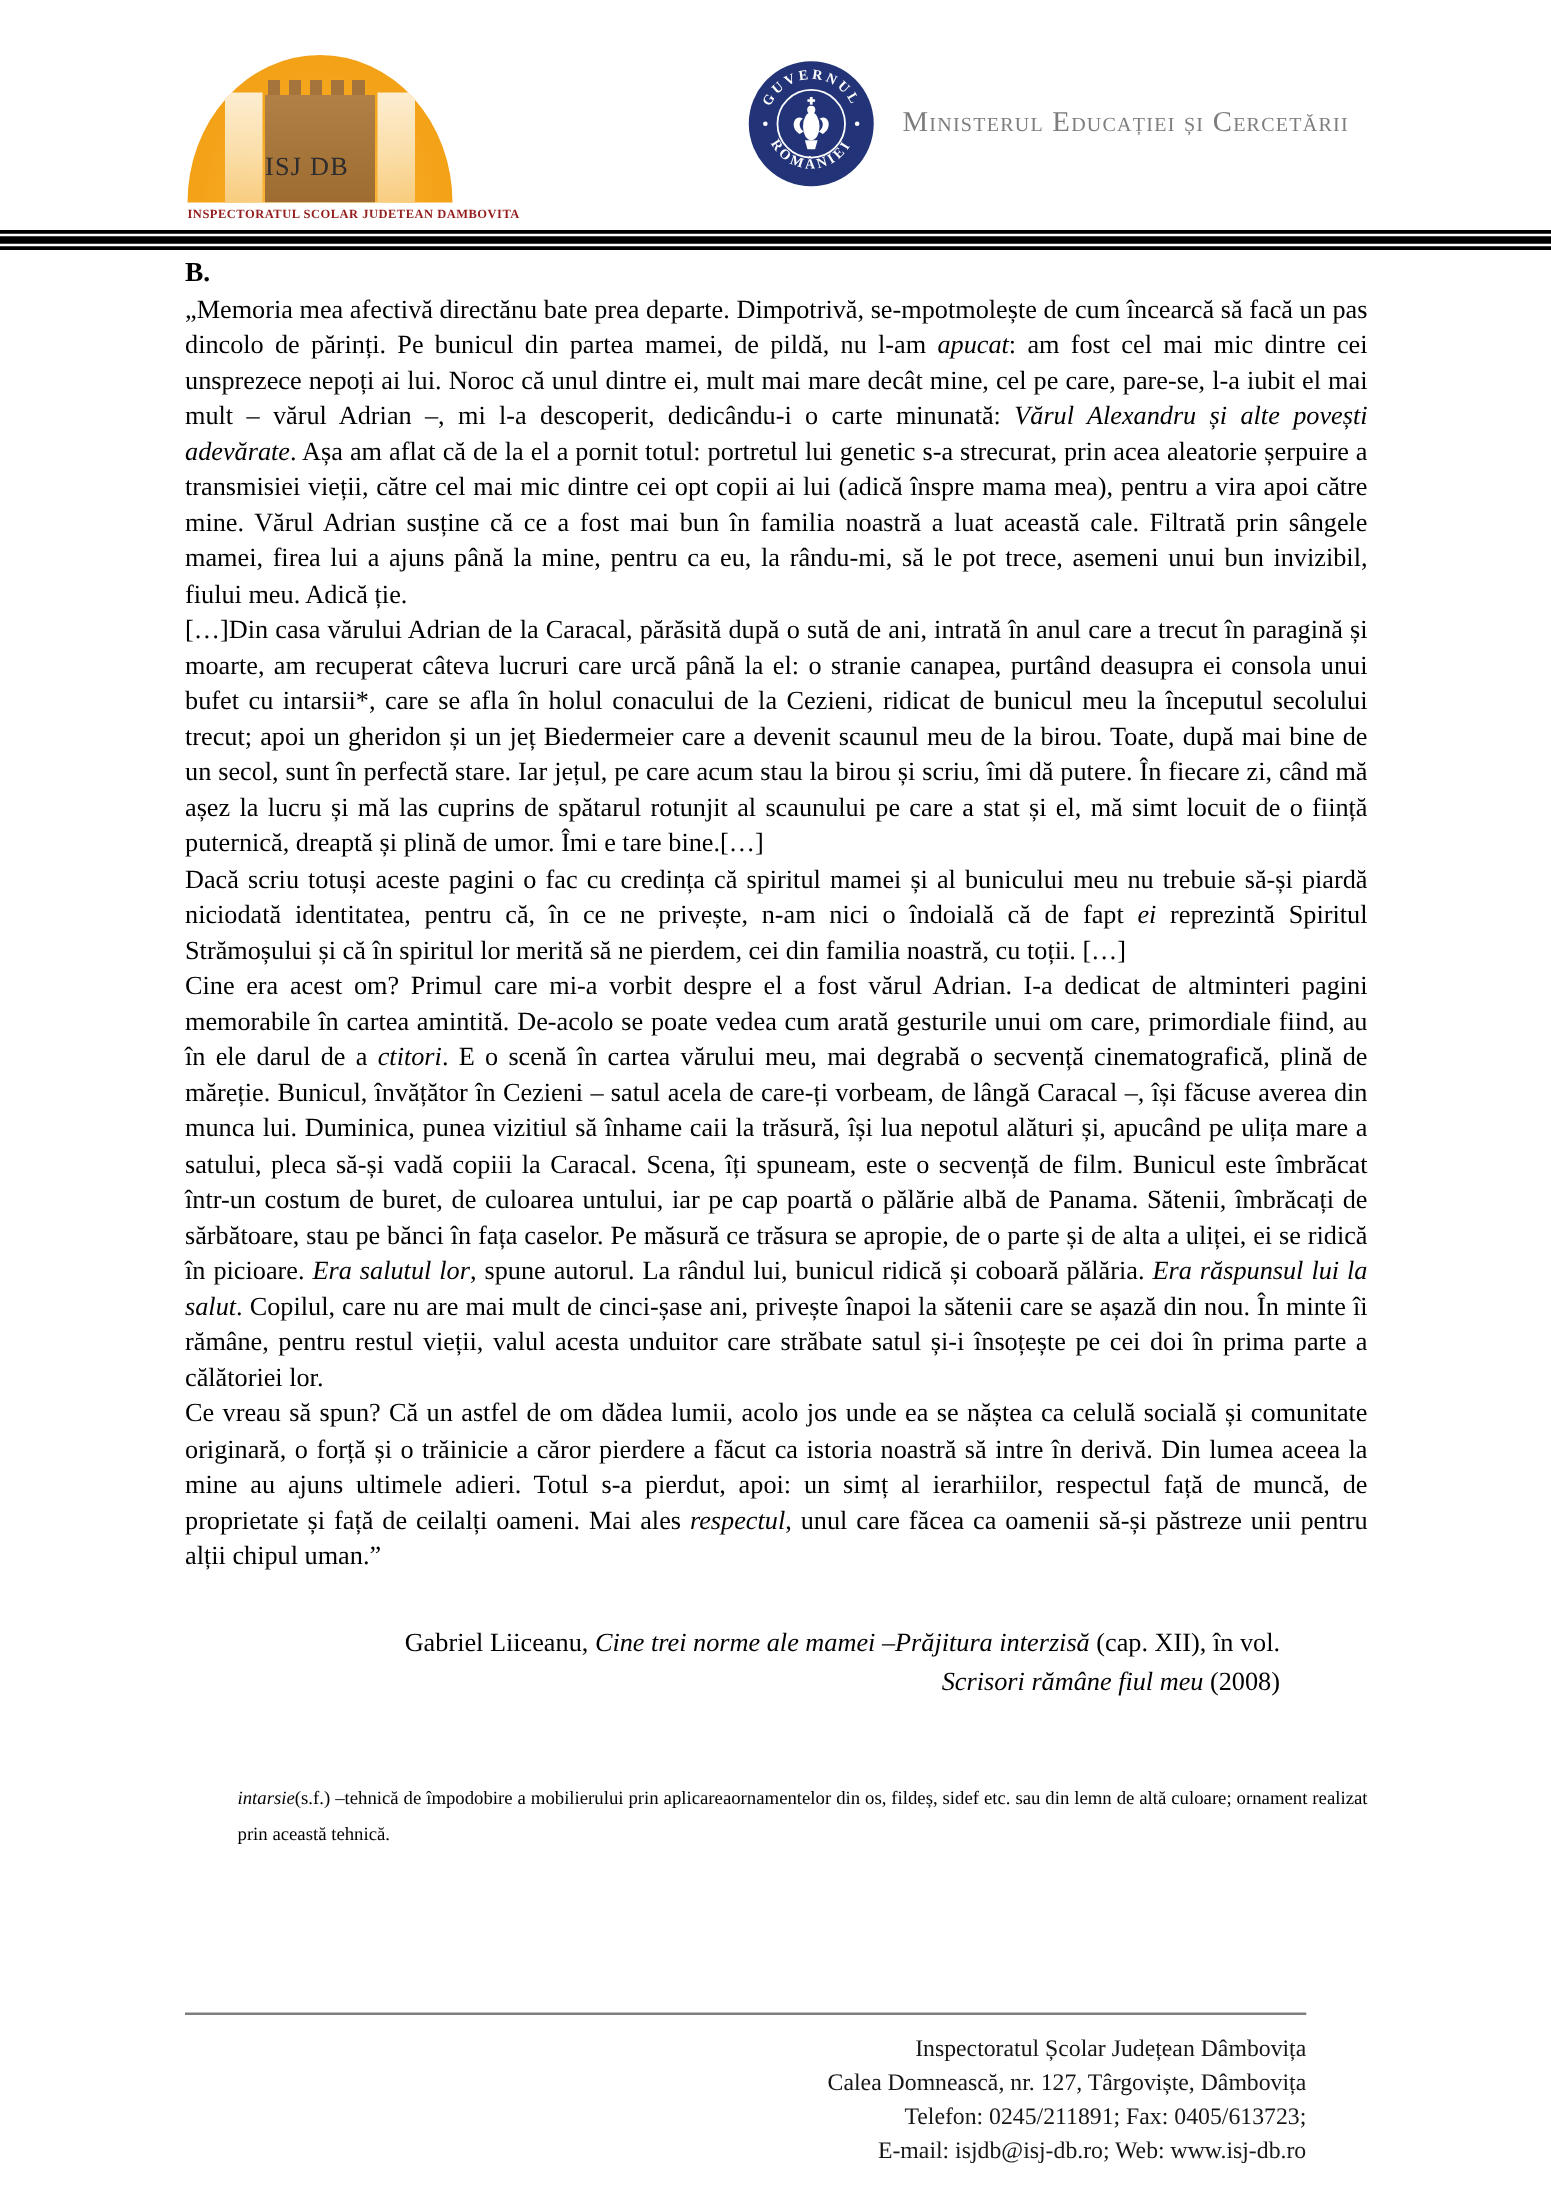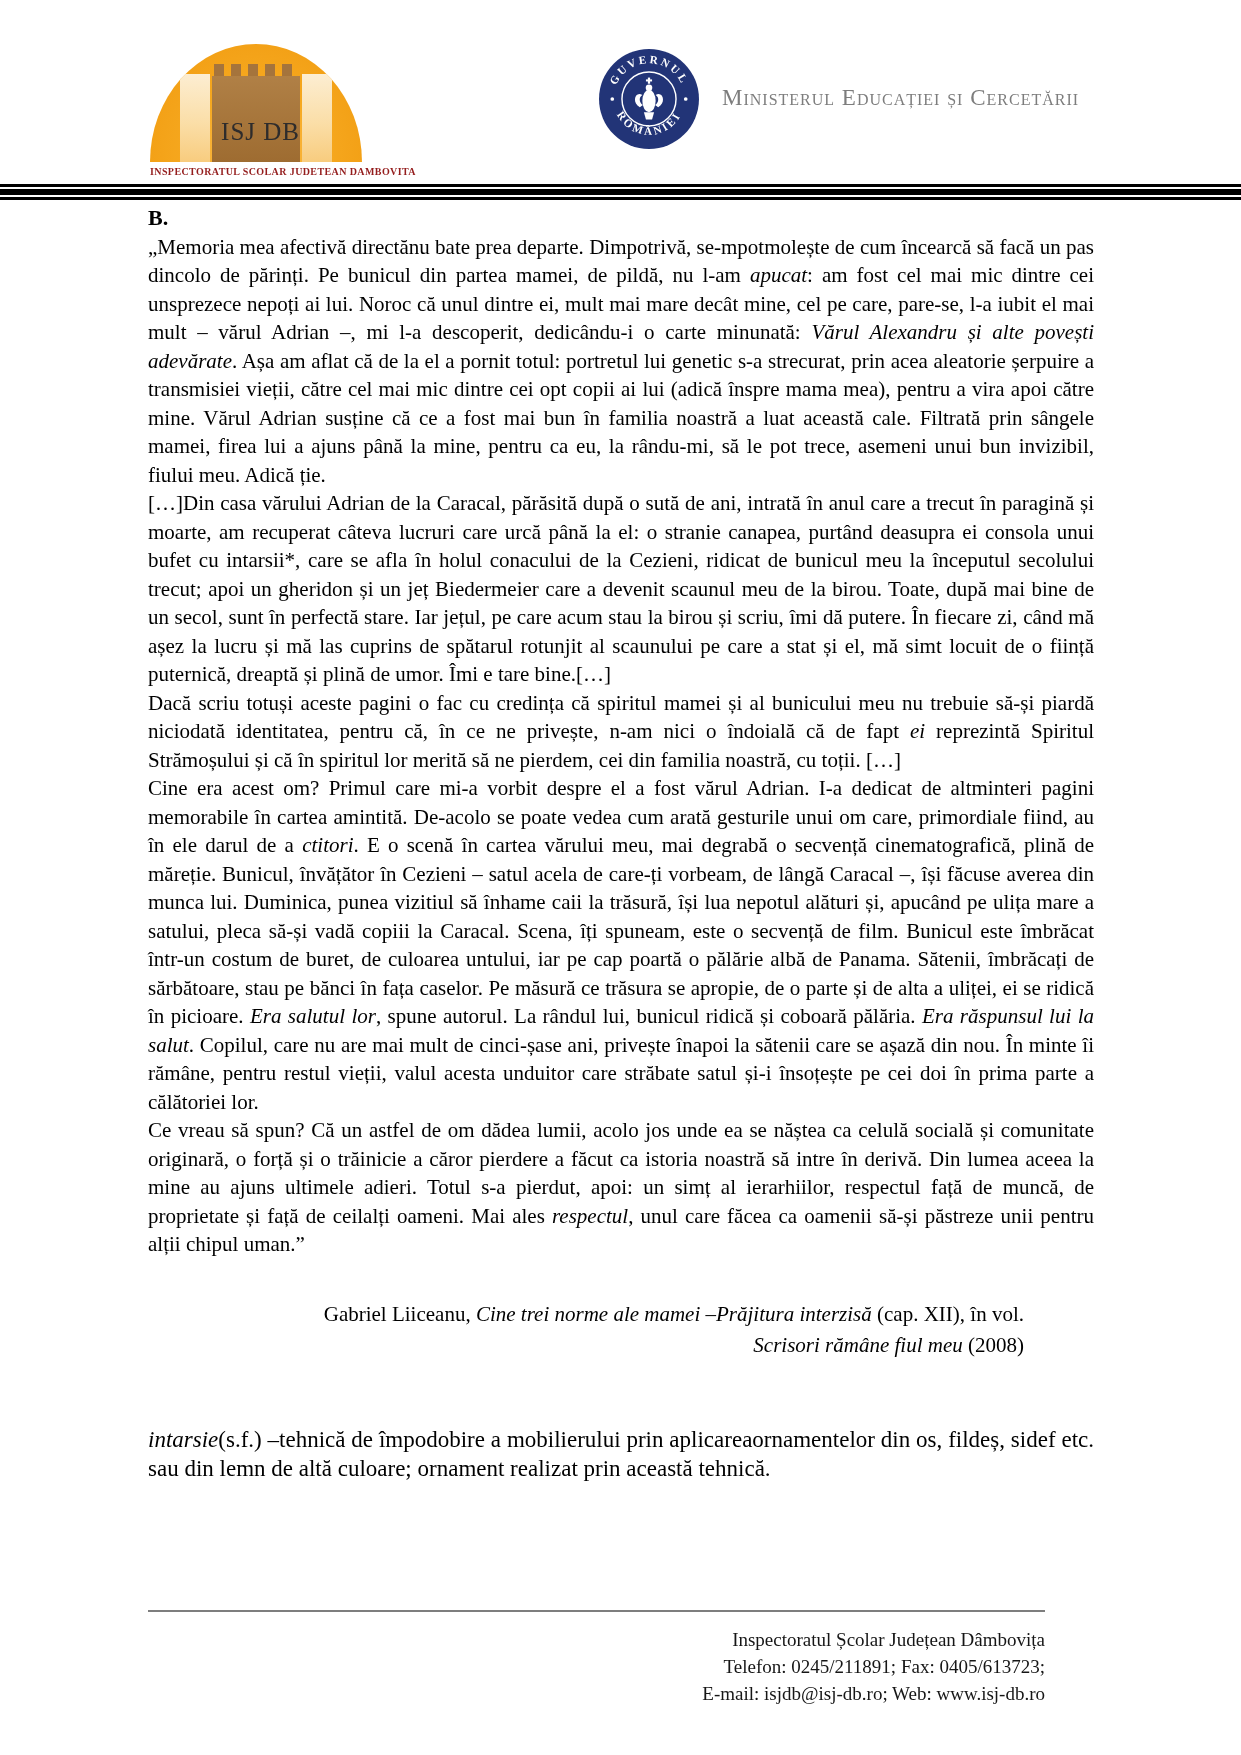--- a/index.html
+++ b/index.html
@@ -11,42 +11,42 @@
   .dome{position:relative;width:212px;height:118px;overflow:hidden;
         border-radius:106px 106px 0 0 / 118px 118px 0 0;
         background:radial-gradient(ellipse at 50% 95%, #fdc35e 0%, #f6a81f 45%, #f0990d 100%);}
   .strip{position:absolute;bottom:0;width:30px;height:88px;
          background:linear-gradient(#fdf4e2 0%, #fbe3b4 55%, #f8cf86 100%);opacity:.92;}
   .strip-left{left:30px;} .strip-right{right:30px;}
   .tower{position:absolute;left:50%;transform:translateX(-50%);bottom:0;width:88px;height:86px;
          background:linear-gradient(#b08046,#9e6c31);}
   .tower::before{content:"";position:absolute;top:-12px;left:2px;right:2px;height:12px;
          background:repeating-linear-gradient(90deg,#a5743c 0 10px, rgba(0,0,0,0) 10px 17px);}
-  .isj-text{position:absolute;bottom:16px;width:100%;text-align:right;
-         font-size:25px;letter-spacing:1px;color:#2e2c2c;}
+  .isj-text{position:absolute;bottom:16px;width:100%;text-align:left;
+         font-size:21px;letter-spacing:1px;color:#2e2c2c;}
   .isj-caption{margin-top:4px;text-align:center;font-size:10px;font-weight:bold;
          letter-spacing:.4px;color:#941d1d;white-space:nowrap;}
 
   .gov-seal{position:absolute;left:598px;top:48px;width:102px;height:102px;}
   .ministry{position:absolute;left:722px;top:84px;width:420px;
          font-variant:small-caps;font-size:23px;letter-spacing:1px;color:#7d7d7d;line-height:28px;}
 
   
   .sep{position:absolute;top:184px;left:0;width:1241px;}
   .sep-l1{height:3px;background:#000;margin-bottom:2px;}
   .sep-l2{height:6px;background:#000;margin-bottom:2px;}
   .sep-l3{height:3px;background:#000;}
 
   
   .content{position:absolute;left:148px;top:204px;width:946px;font-size:21px;line-height:28.5px;}
   .section-label{font-weight:bold;font-size:22px;}
   .par{margin:0;text-align:justify;}
   .par em, .attribution em, .footnote em{font-style:italic;}
   .attribution{margin-top:40px;padding-right:70px;text-align:right;font-size:21px;line-height:31px;}
-  .footnote{margin-top:64px;font-size:23px;line-height:29px;text-align:justify;}
+  .footnote{margin-top:64px;font-size:15px;line-height:29px;text-align:justify;margin-left:42px;}
 
   
   .footer-rule{position:absolute;left:148px;top:1610px;width:897px;border-top:2px solid #7e7e7e;}
   .footer-text{position:absolute;left:148px;top:1626px;width:897px;text-align:right;
          font-family:Liberation Serif, serif;font-size:19px;line-height:27px;color:#161616;}
 </style>
 </head>
 <body>
 
 <div class="page">
@@ -114,17 +114,18 @@
       <div><span>Gabriel Liiceanu, </span><em>Cine trei norme ale mamei –Prăjitura interzisă</em><span> (cap. XII), în vol.</span></div>
       <div><em>Scrisori rămâne fiul meu</em><span> (2008)</span></div>
     </div>
 
     <div class="footnote"><em>intarsie</em><span>(s.f.) –tehnică de împodobire a mobilierului prin aplicareaornamentelor din os, fildeș, sidef etc. sau din lemn de altă culoare; ornament realizat prin această tehnică.</span></div>
   </div>
 
   <div class="footer-rule"></div>
   <div class="footer-text" id="footer-lines">
       <div>Inspectoratul Școlar Județean Dâmbovița</div>
+      <div>Calea Domnească,  nr. 127, Târgoviște, Dâmbovița</div>
       <div>Telefon: 0245/211891;  Fax: 0405/613723;</div>
       <div>E-mail:  isjdb@isj-db.ro; Web: www.isj-db.ro</div>
     </div>
 
 </div>
 
 </body></html>

